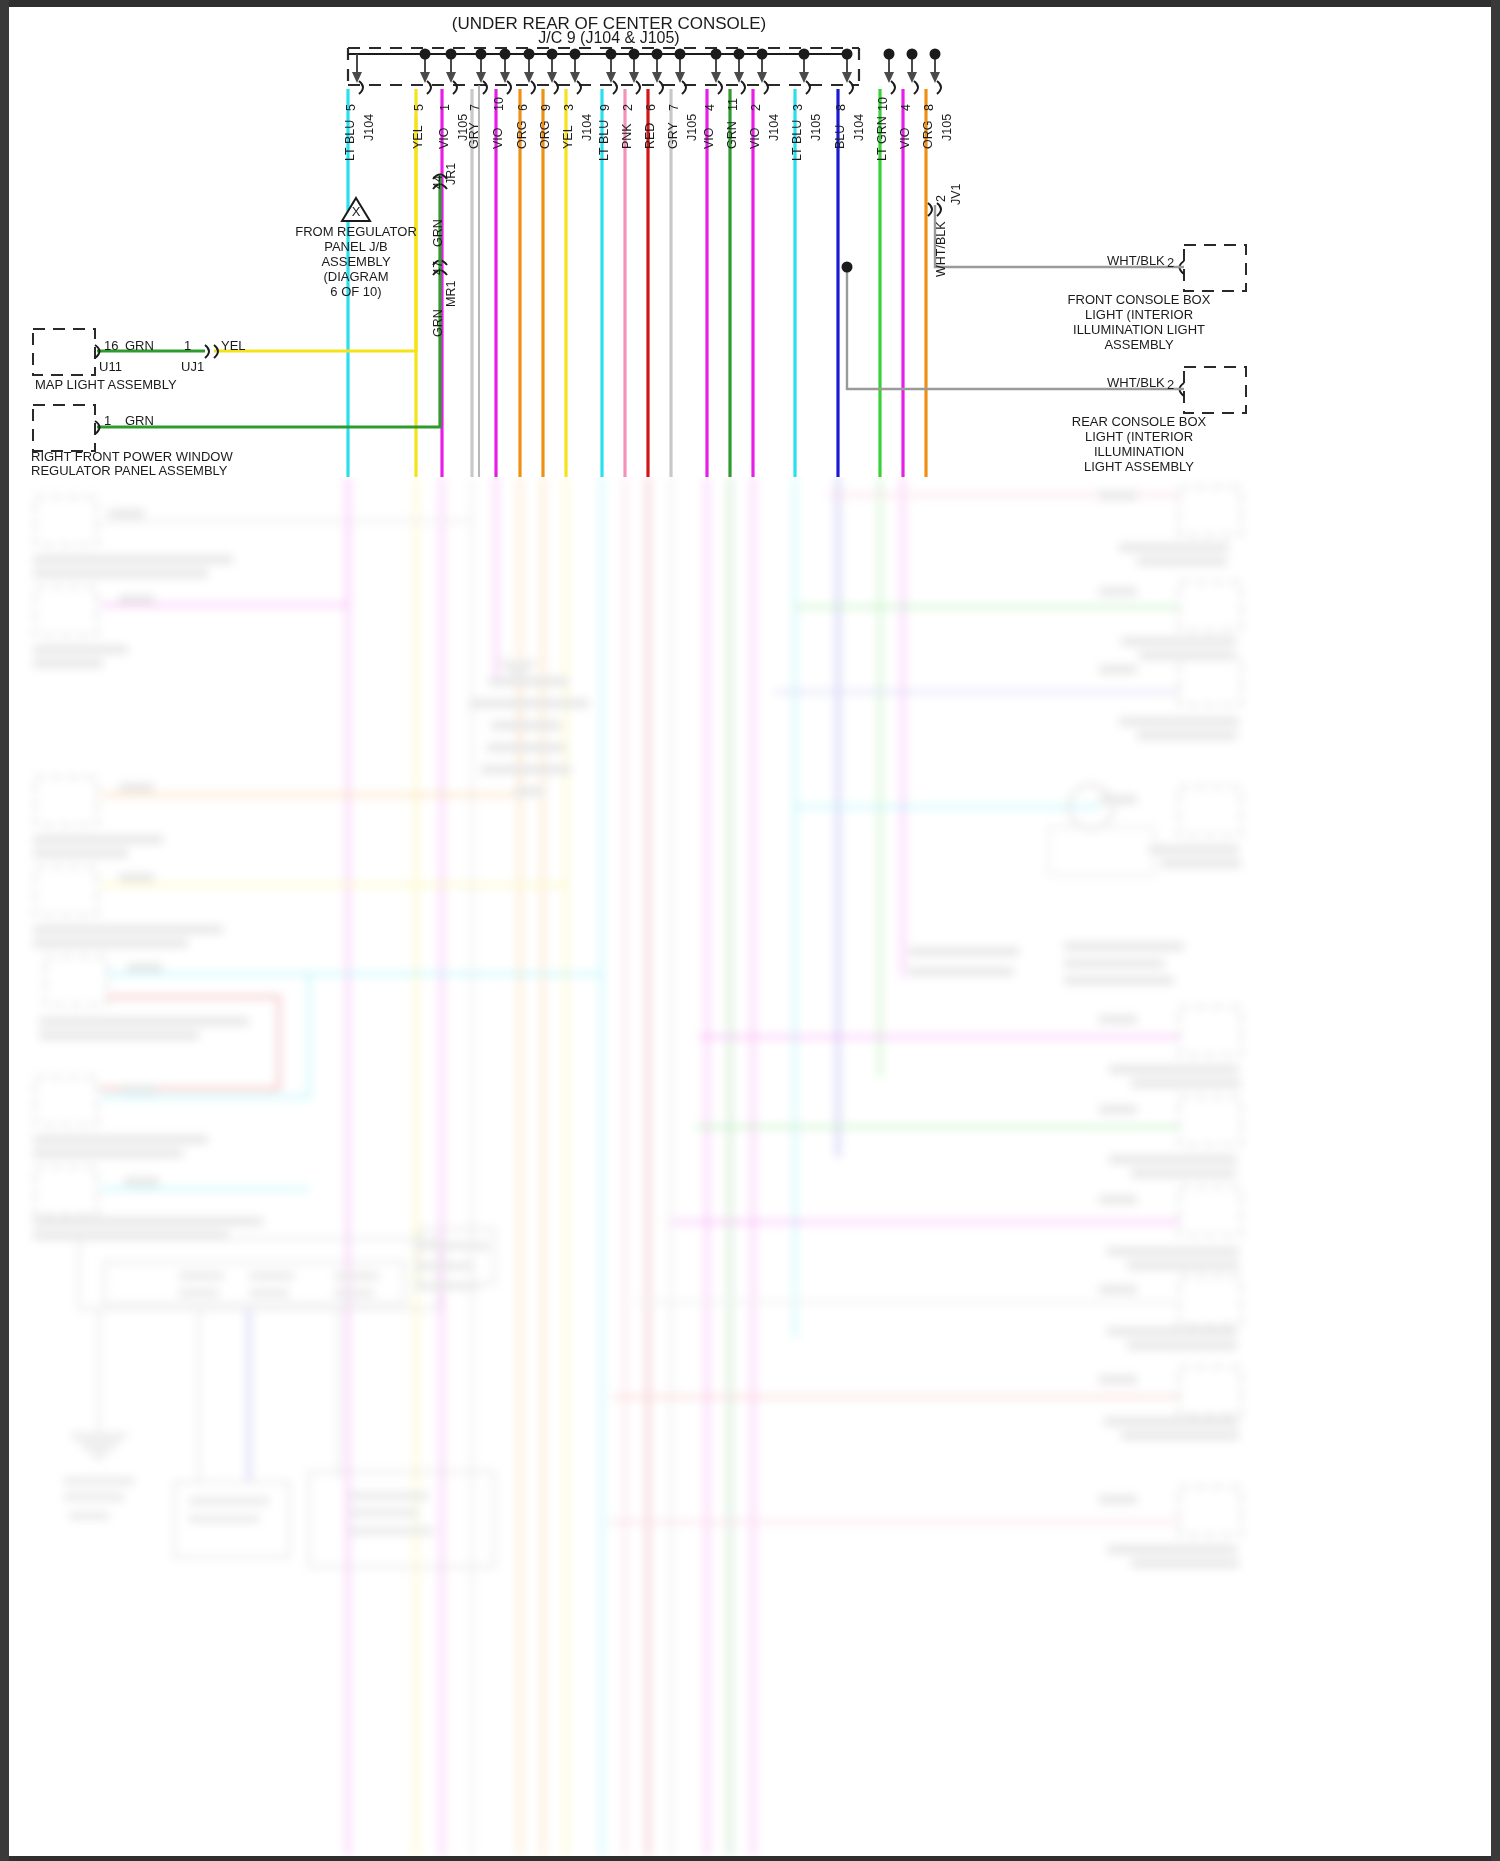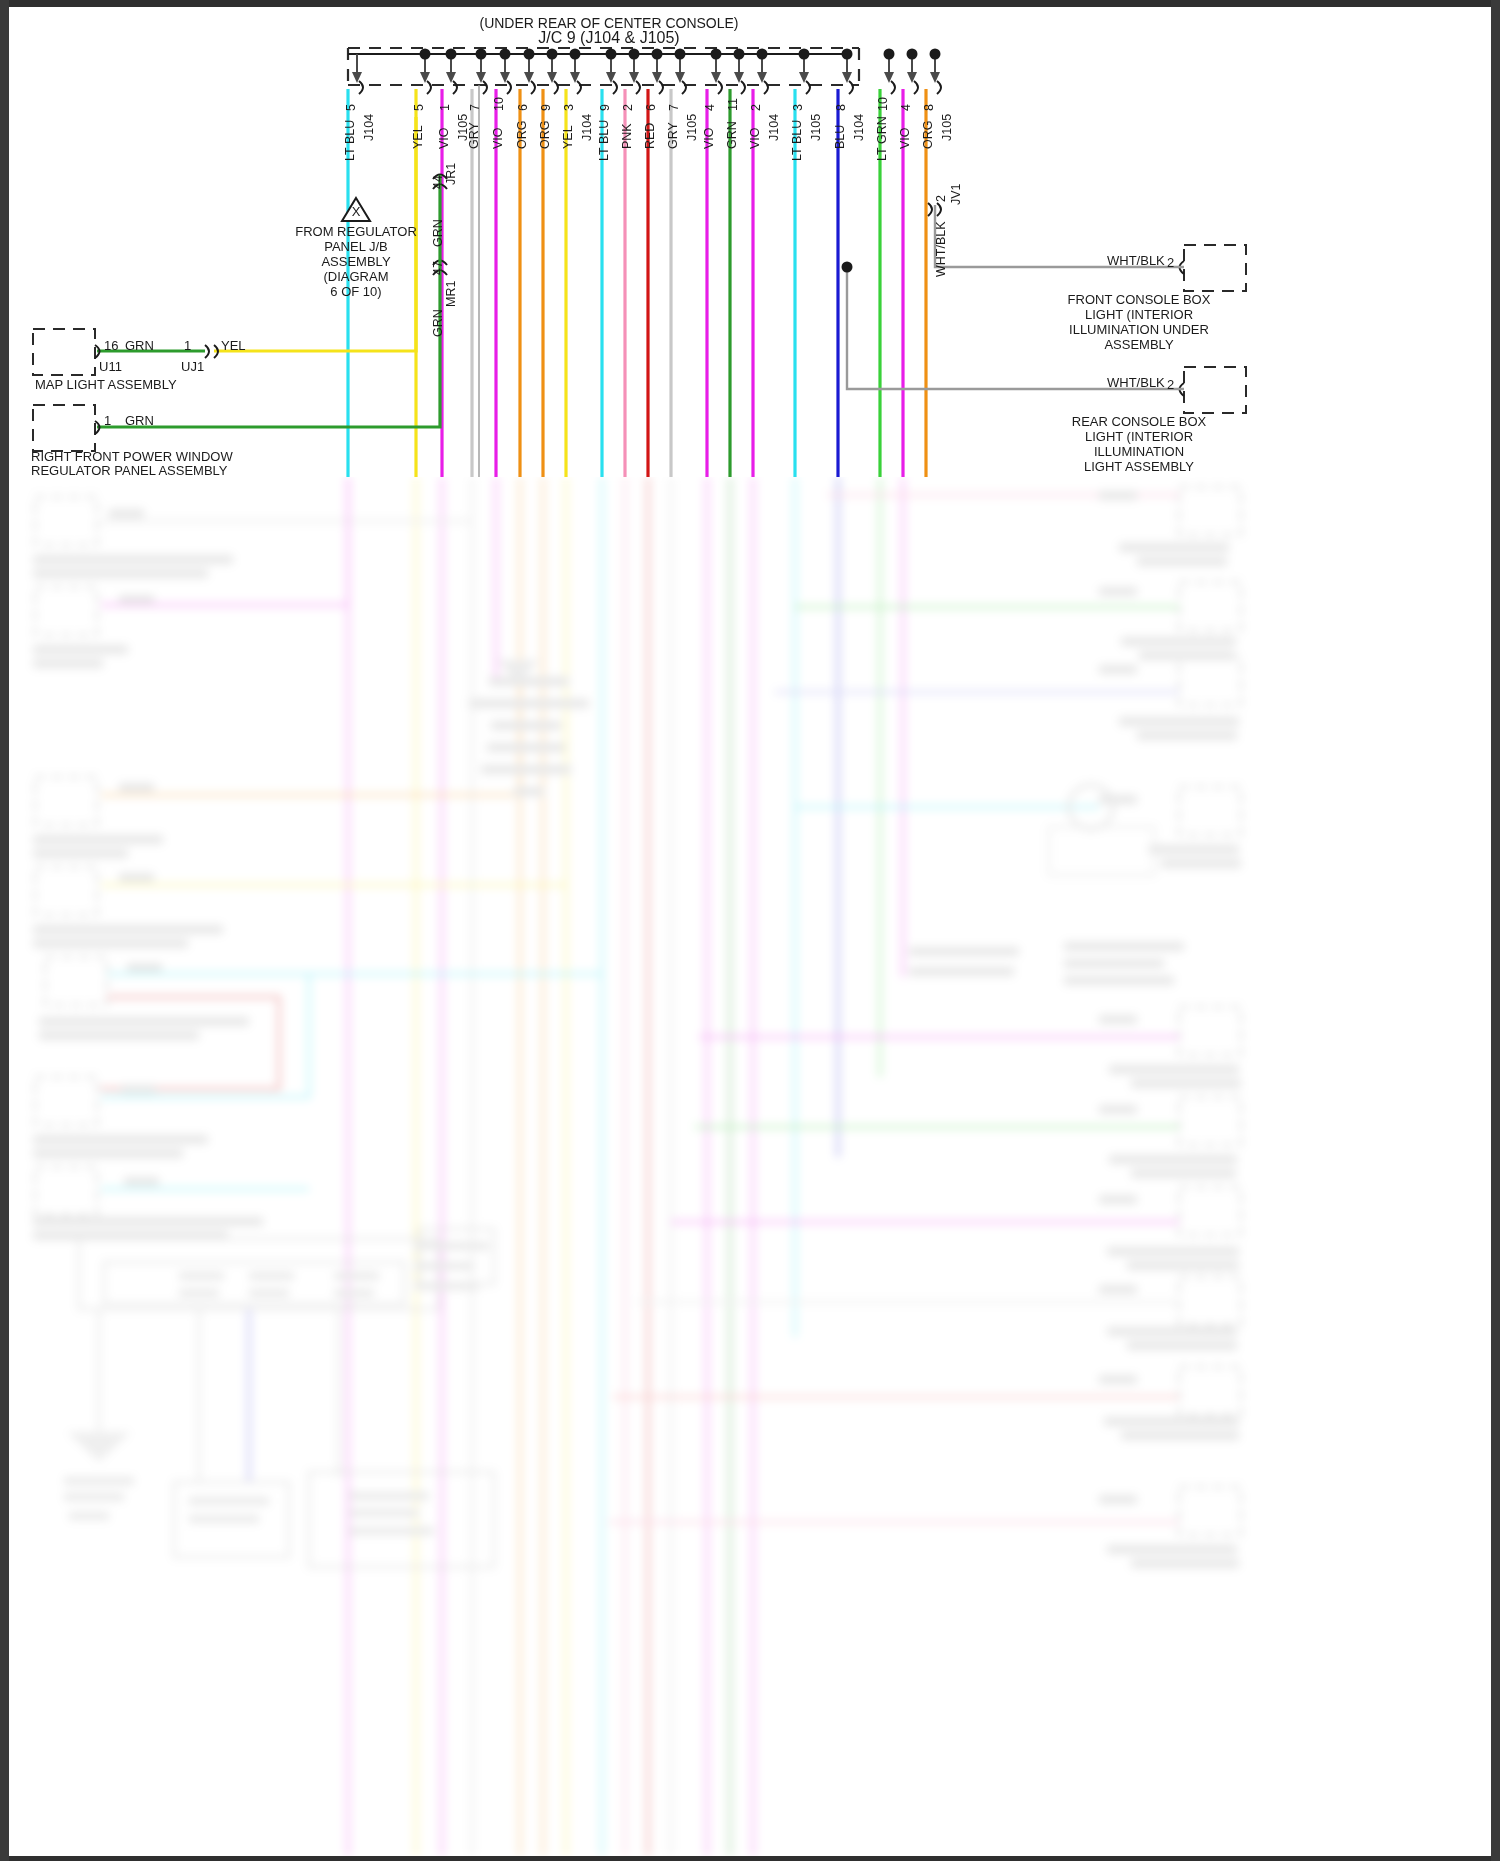--- a/index.html
+++ b/index.html
@@ -366,21 +366,21 @@
         <path d="M 205,338 q 8,6 0,13" stroke="#1b1b1b" stroke-width="2" fill="none"></path>
 
         <polyline points="926,198 926,260 1175,260" stroke="#9a9a9a" stroke-width="2.4" fill="none"></polyline>
         <polyline points="838,260 838,382 1175,382" stroke="#9a9a9a" stroke-width="2.4" fill="none"></polyline>
         <circle cx="838" cy="260" r="5.5" fill="#1b1b1b"></circle>
 
         <path d="M 919,196 q 8,6 0,13" stroke="#1b1b1b" stroke-width="2" fill="none"></path>
         <path d="M 928,196 q 8,6 0,13" stroke="#1b1b1b" stroke-width="2" fill="none"></path>
       </svg>
 
-      <div class="txt c" style="left:340px;top:9px;width:520px;font-size:14px;">(UNDER REAR OF CENTER CONSOLE)</div>
+      <div class="txt c" style="left:340px;top:9px;width:520px;font-size:17px;">(UNDER REAR OF CENTER CONSOLE)</div>
       <div class="txt c" style="left:340px;top:23px;width:520px;font-size:16px;">J/C 9 (J104 &amp; J105)</div>
 
       <div class="txt c" style="left:277px;top:197px;width:140px;font-size:13px;color:#1b1b1b;">X</div>
       <div class="txt c" style="left:272px;top:217px;width:150px;">FROM REGULATOR</div>
       <div class="txt c" style="left:272px;top:232px;width:150px;">PANEL J/B</div>
       <div class="txt c" style="left:272px;top:247px;width:150px;">ASSEMBLY</div>
       <div class="txt c" style="left:272px;top:262px;width:150px;">(DIAGRAM</div>
       <div class="txt c" style="left:272px;top:277px;width:150px;">6 OF 10)</div>
 
       <div class="vtxt" style="left:435px;top:178px;font-size:12.5px;">JR1</div>
@@ -400,21 +400,21 @@
 
       <div class="txt" style="left:95px;top:406px;">1</div>
       <div class="txt" style="left:116px;top:406px;">GRN</div>
       <div class="txt" style="left:22px;top:442px;">RIGHT FRONT POWER WINDOW</div>
       <div class="txt" style="left:22px;top:456px;">REGULATOR PANEL ASSEMBLY</div>
 
       <div class="txt" style="left:1098px;top:246px;">WHT/BLK</div>
       <div class="txt" style="left:1158px;top:248px;">2</div>
       <div class="txt r" style="left:1000px;top:285px;width:260px;">FRONT CONSOLE BOX</div>
       <div class="txt r" style="left:1000px;top:300px;width:260px;">LIGHT (INTERIOR</div>
-      <div class="txt r" style="left:1000px;top:315px;width:260px;">ILLUMINATION UNDER</div>
+      <div class="txt r" style="left:1000px;top:315px;width:260px;">ILLUMINATION LIGHT</div>
       <div class="txt r" style="left:1000px;top:330px;width:260px;">ASSEMBLY</div>
 
       <div class="txt" style="left:1098px;top:368px;">WHT/BLK</div>
       <div class="txt" style="left:1158px;top:370px;">2</div>
       <div class="txt r" style="left:1000px;top:407px;width:260px;">REAR CONSOLE BOX</div>
       <div class="txt r" style="left:1000px;top:422px;width:260px;">LIGHT (INTERIOR</div>
       <div class="txt r" style="left:1000px;top:437px;width:260px;">ILLUMINATION</div>
       <div class="txt r" style="left:1000px;top:452px;width:260px;">LIGHT ASSEMBLY</div>
 
       <div class="vtxt" style="left:940px;top:198px;">JV1</div>

